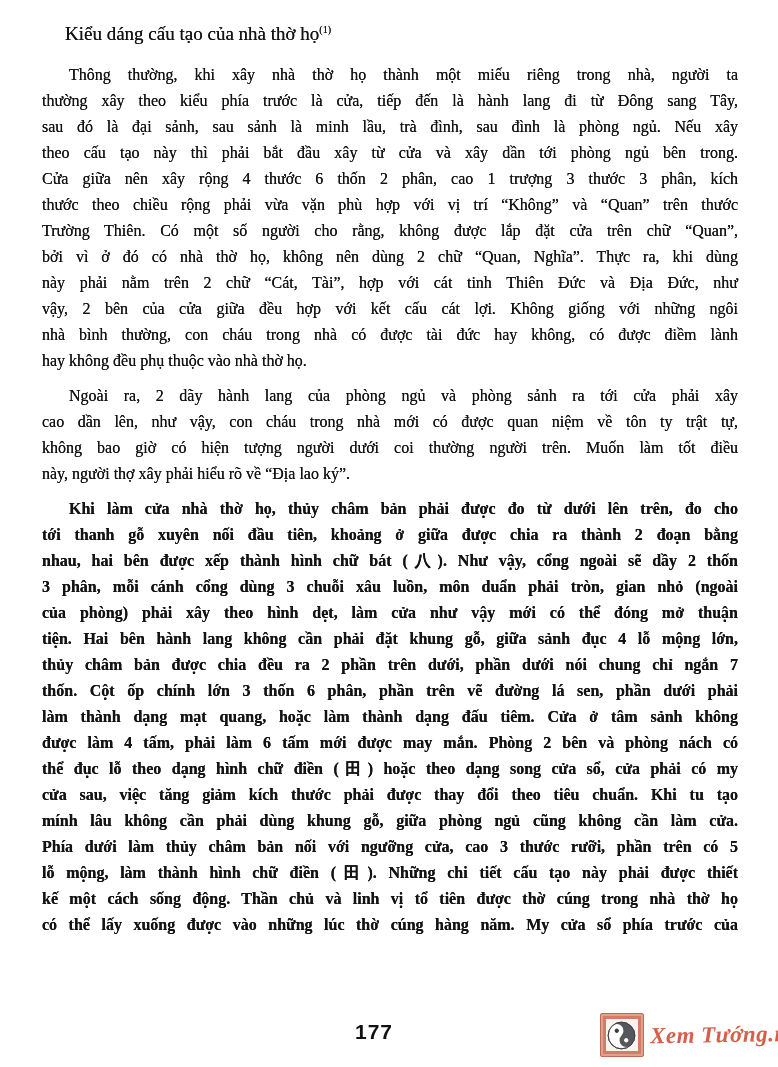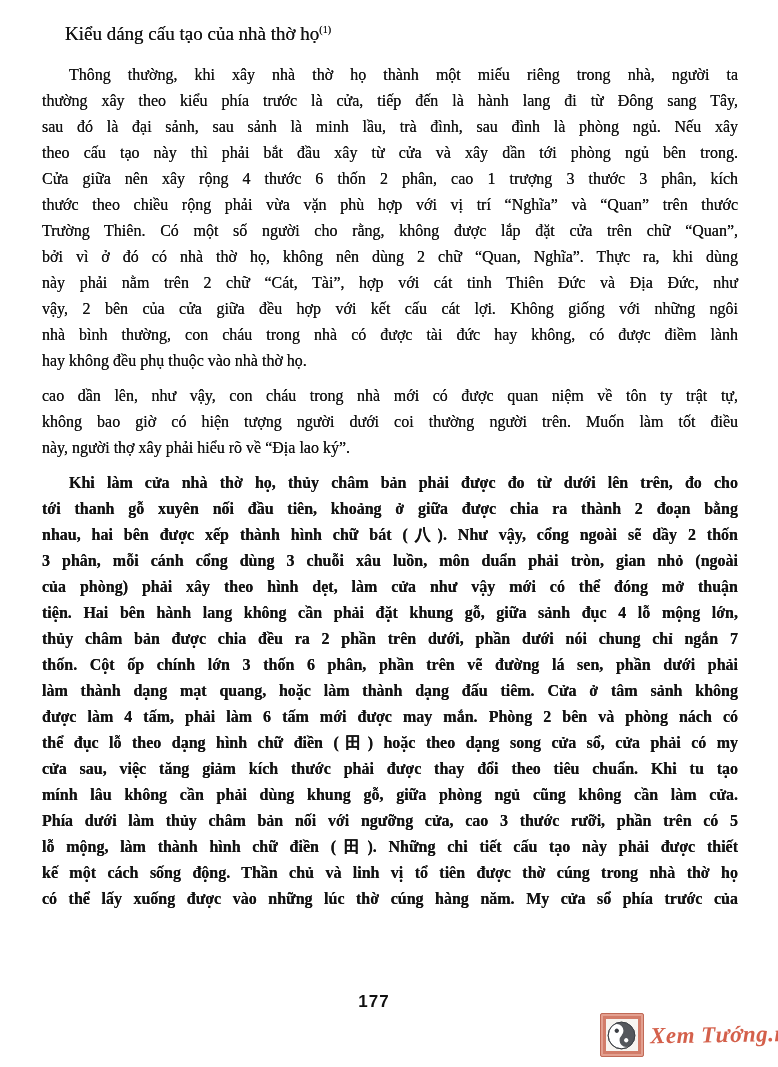--- a/index.html
+++ b/index.html
@@ -16,23 +16,23 @@
   .title sup{font-size:10px;line-height:0;}
   .para{margin-bottom:9px;}
   .para:last-child{margin-bottom:0;font-weight:bold;}
   .line{
     font-size:16px;line-height:26px;text-align:justify;text-align-last:justify;
     text-shadow:0 0 .5px #222;white-space:normal;
   }
   .line.first{text-indent:27px;}
   .line.endfree{text-align-last:left;}
   .footer{
-    position:absolute;top:992px;left:26px;width:696px;text-align:center;
+    position:absolute;top:1020px;left:26px;width:696px;text-align:center;
     font-family:"Liberation Sans","DejaVu Sans",sans-serif;font-weight:bold;
-    font-size:17px;color:#111;letter-spacing:1px;
+    font-size:21px;color:#111;letter-spacing:1px;
   }
   .watermark{
     position:absolute;right:5px;bottom:10px;display:flex;align-items:center;gap:6px;margin-left:48px;
   }
   .wm-frame{
     width:42px;height:42px;background:#d27c69;border:1px solid #c06a57;
     display:flex;align-items:center;justify-content:center;border-radius:2px;
     box-shadow:inset 0 0 0 2px #e3a090;
   }
   .wm-inner{
@@ -51,29 +51,30 @@
 <div class="page">
   <div class="content">
     <h1 class="title"><span>Kiểu dáng cấu tạo của nhà thờ họ</span><sup>(1)</sup></h1>
     <div id="paragraphs">
         <div class="para">
           <div class="line first">Thông thường, khi xây nhà thờ họ thành một miếu riêng trong nhà, người ta</div>
           <div class="line">thường xây theo kiểu phía trước là cửa, tiếp đến là hành lang đi từ Đông sang Tây,</div>
           <div class="line">sau đó là đại sảnh, sau sảnh là minh lầu, trà đình, sau đình là phòng ngủ. Nếu xây</div>
           <div class="line">theo cấu tạo này thì phải bắt đầu xây từ cửa và xây dần tới phòng ngủ bên trong.</div>
           <div class="line">Cửa giữa nên xây rộng 4 thước 6 thốn 2 phân, cao 1 trượng 3 thước 3 phân, kích</div>
-          <div class="line">thước theo chiều rộng phải vừa vặn phù hợp với vị trí “Nghĩa” và “Quan” trên thước</div>
+          <div class="line">thước theo chiều rộng phải vừa vặn phù hợp với vị trí “Không” và “Quan” trên thước</div>
           <div class="line">Trường Thiên. Có một số người cho rằng, không được lắp đặt cửa trên chữ “Quan”,</div>
           <div class="line">bởi vì ở đó có nhà thờ họ, không nên dùng 2 chữ “Quan, Nghĩa”. Thực ra, khi dùng</div>
           <div class="line">này phải nằm trên 2 chữ “Cát, Tài”, hợp với cát tinh Thiên Đức và Địa Đức, như</div>
           <div class="line">vậy, 2 bên của cửa giữa đều hợp với kết cấu cát lợi. Không giống với những ngôi</div>
           <div class="line">nhà bình thường, con cháu trong nhà có được tài đức hay không, có được điềm lành</div>
           <div class="line endfree">hay không đều phụ thuộc vào nhà thờ họ.</div>
         </div>
         <div class="para">
+          <div class="line first">Ngoài ra, 2 dãy hành lang của phòng ngủ và phòng sảnh ra tới cửa phải xây</div>
           <div class="line">cao dần lên, như vậy, con cháu trong nhà mới có được quan niệm về tôn ty trật tự,</div>
           <div class="line">không bao giờ có hiện tượng người dưới coi thường người trên. Muốn làm tốt điều</div>
           <div class="line endfree">này, người thợ xây phải hiểu rõ về “Địa lao ký”.</div>
         </div>
         <div class="para">
           <div class="line first">Khi làm cửa nhà thờ họ, thủy châm bản phải được đo từ dưới lên trên, đo cho</div>
           <div class="line">tới thanh gỗ xuyên nối đầu tiên, khoảng ở giữa được chia ra thành 2 đoạn bằng</div>
           <div class="line">nhau, hai bên được xếp thành hình chữ bát (八). Như vậy, cổng ngoài sẽ dầy 2 thốn</div>
           <div class="line">3 phân, mỗi cánh cổng dùng 3 chuỗi xâu luồn, môn duẩn phải tròn, gian nhỏ (ngoài</div>
           <div class="line">của phòng) phải xây theo hình dẹt, làm cửa như vậy mới có thể đóng mở thuận</div>

